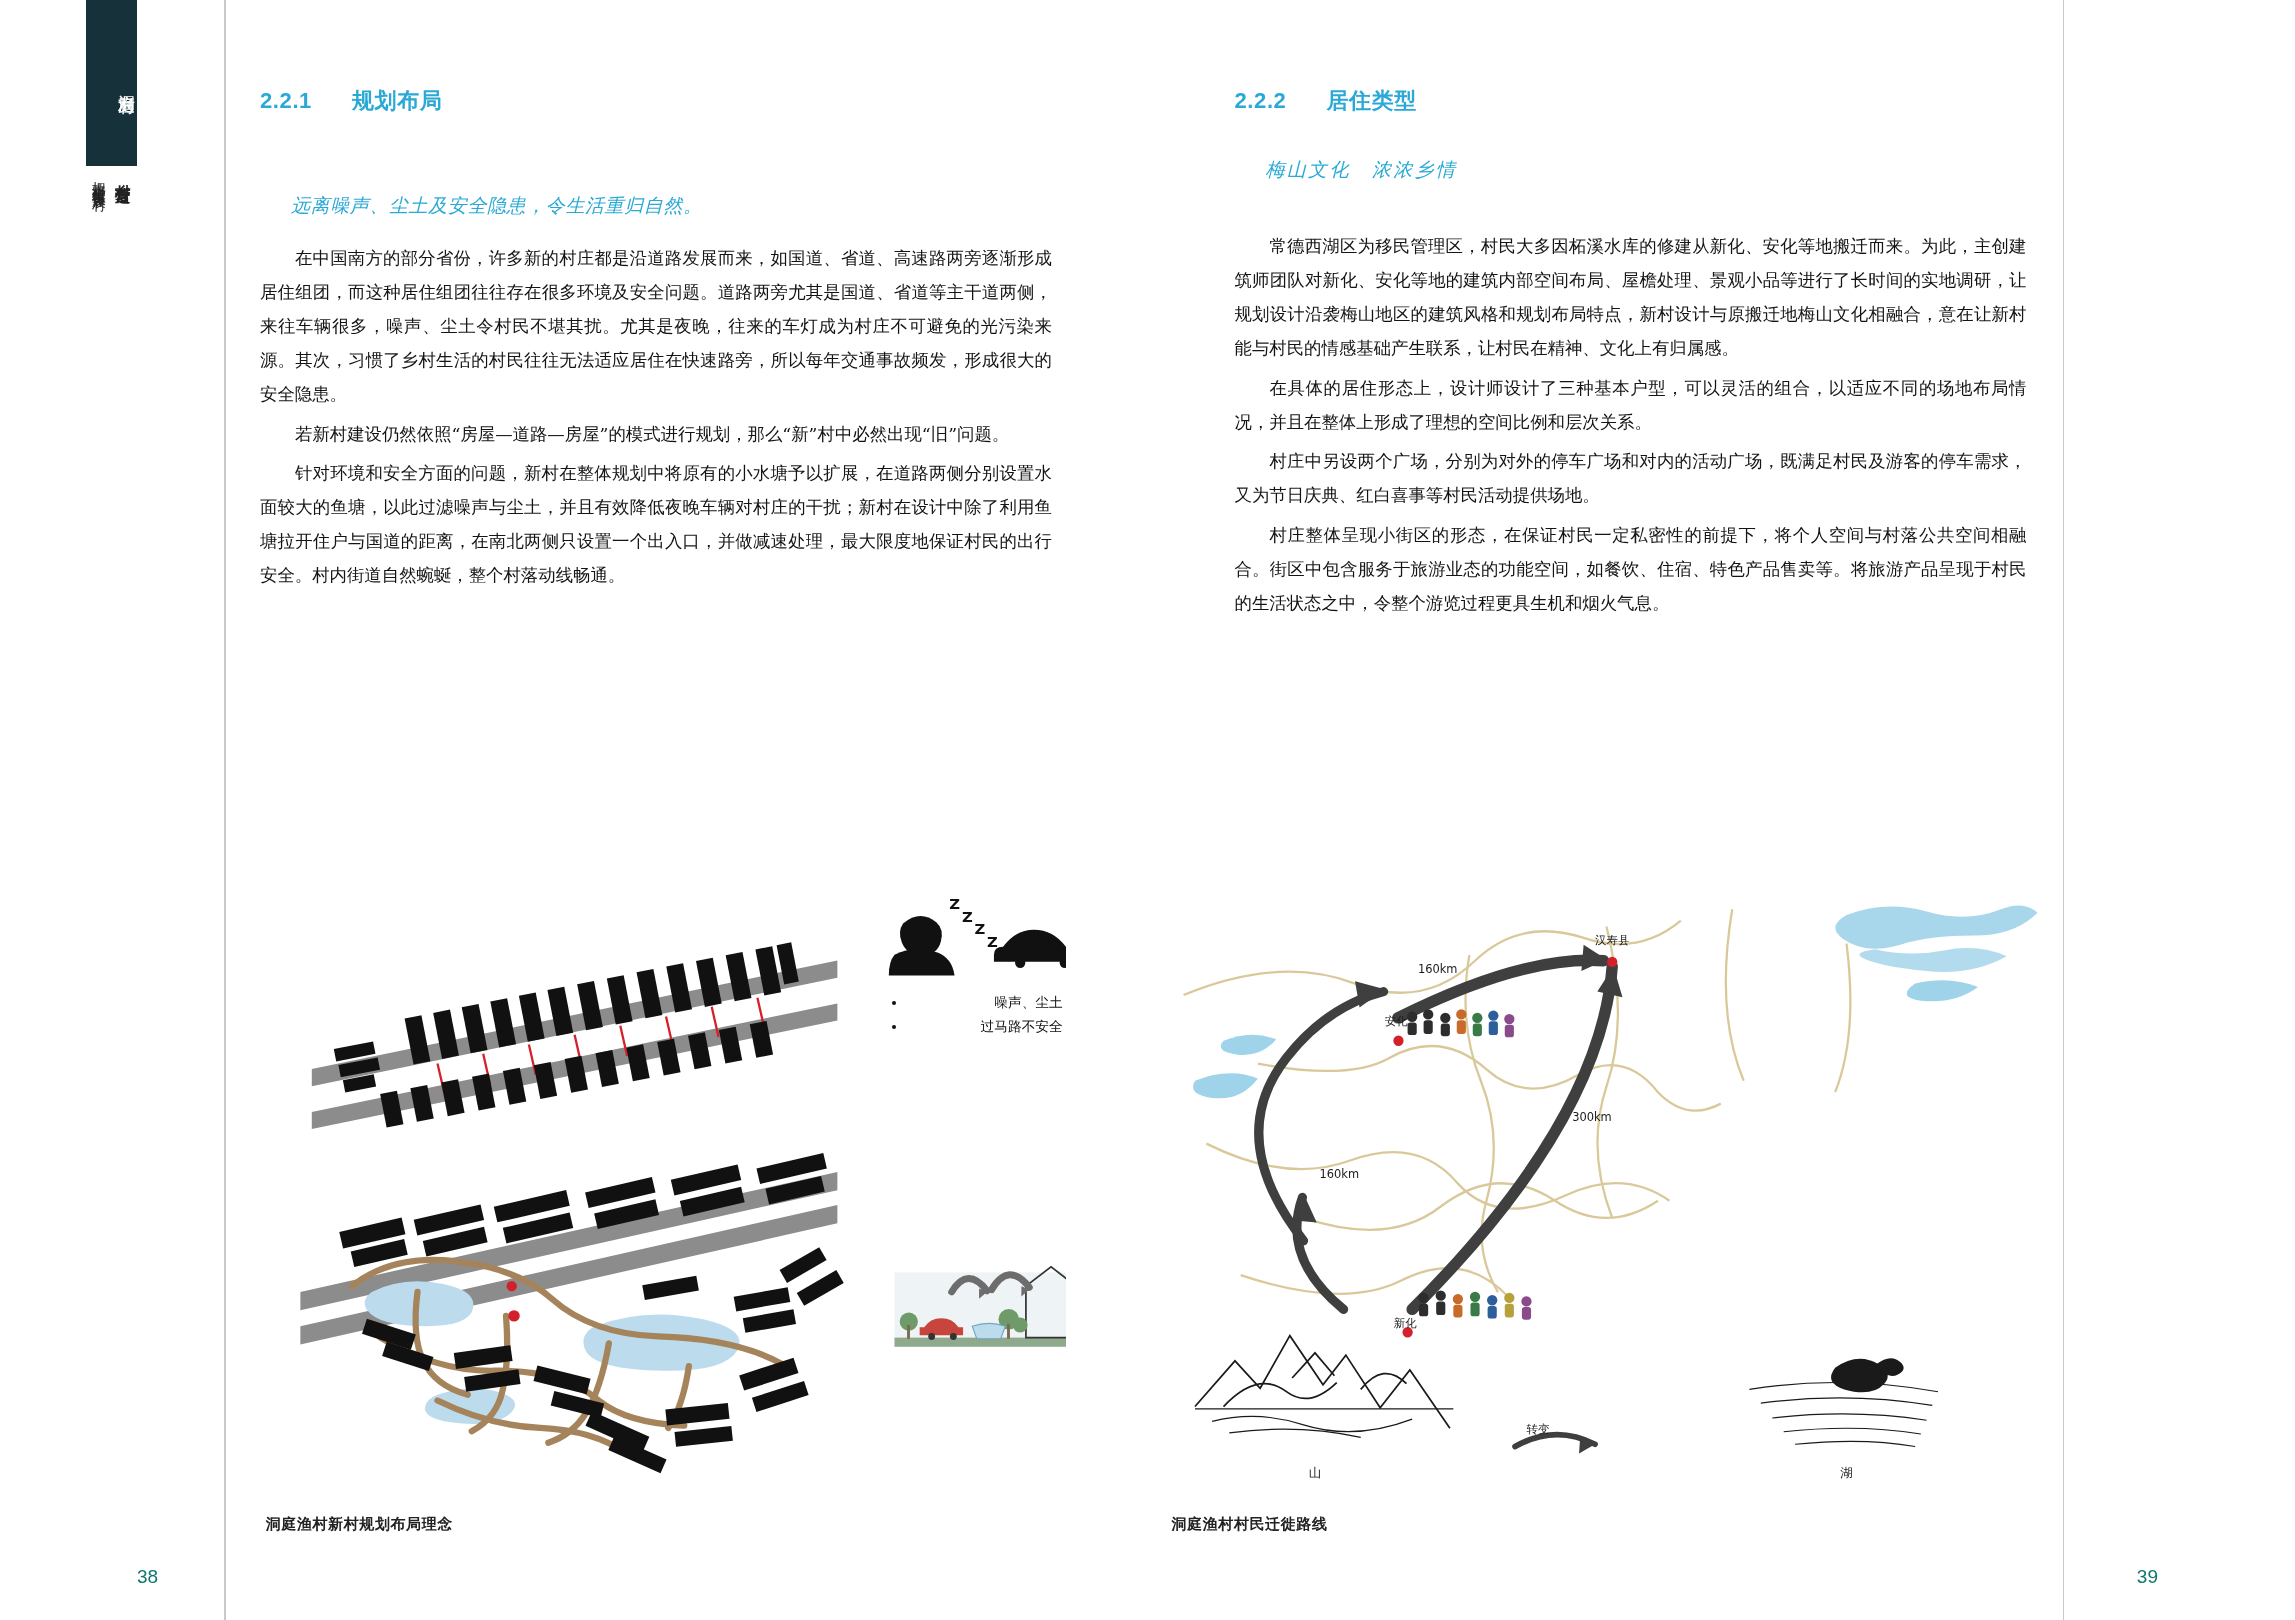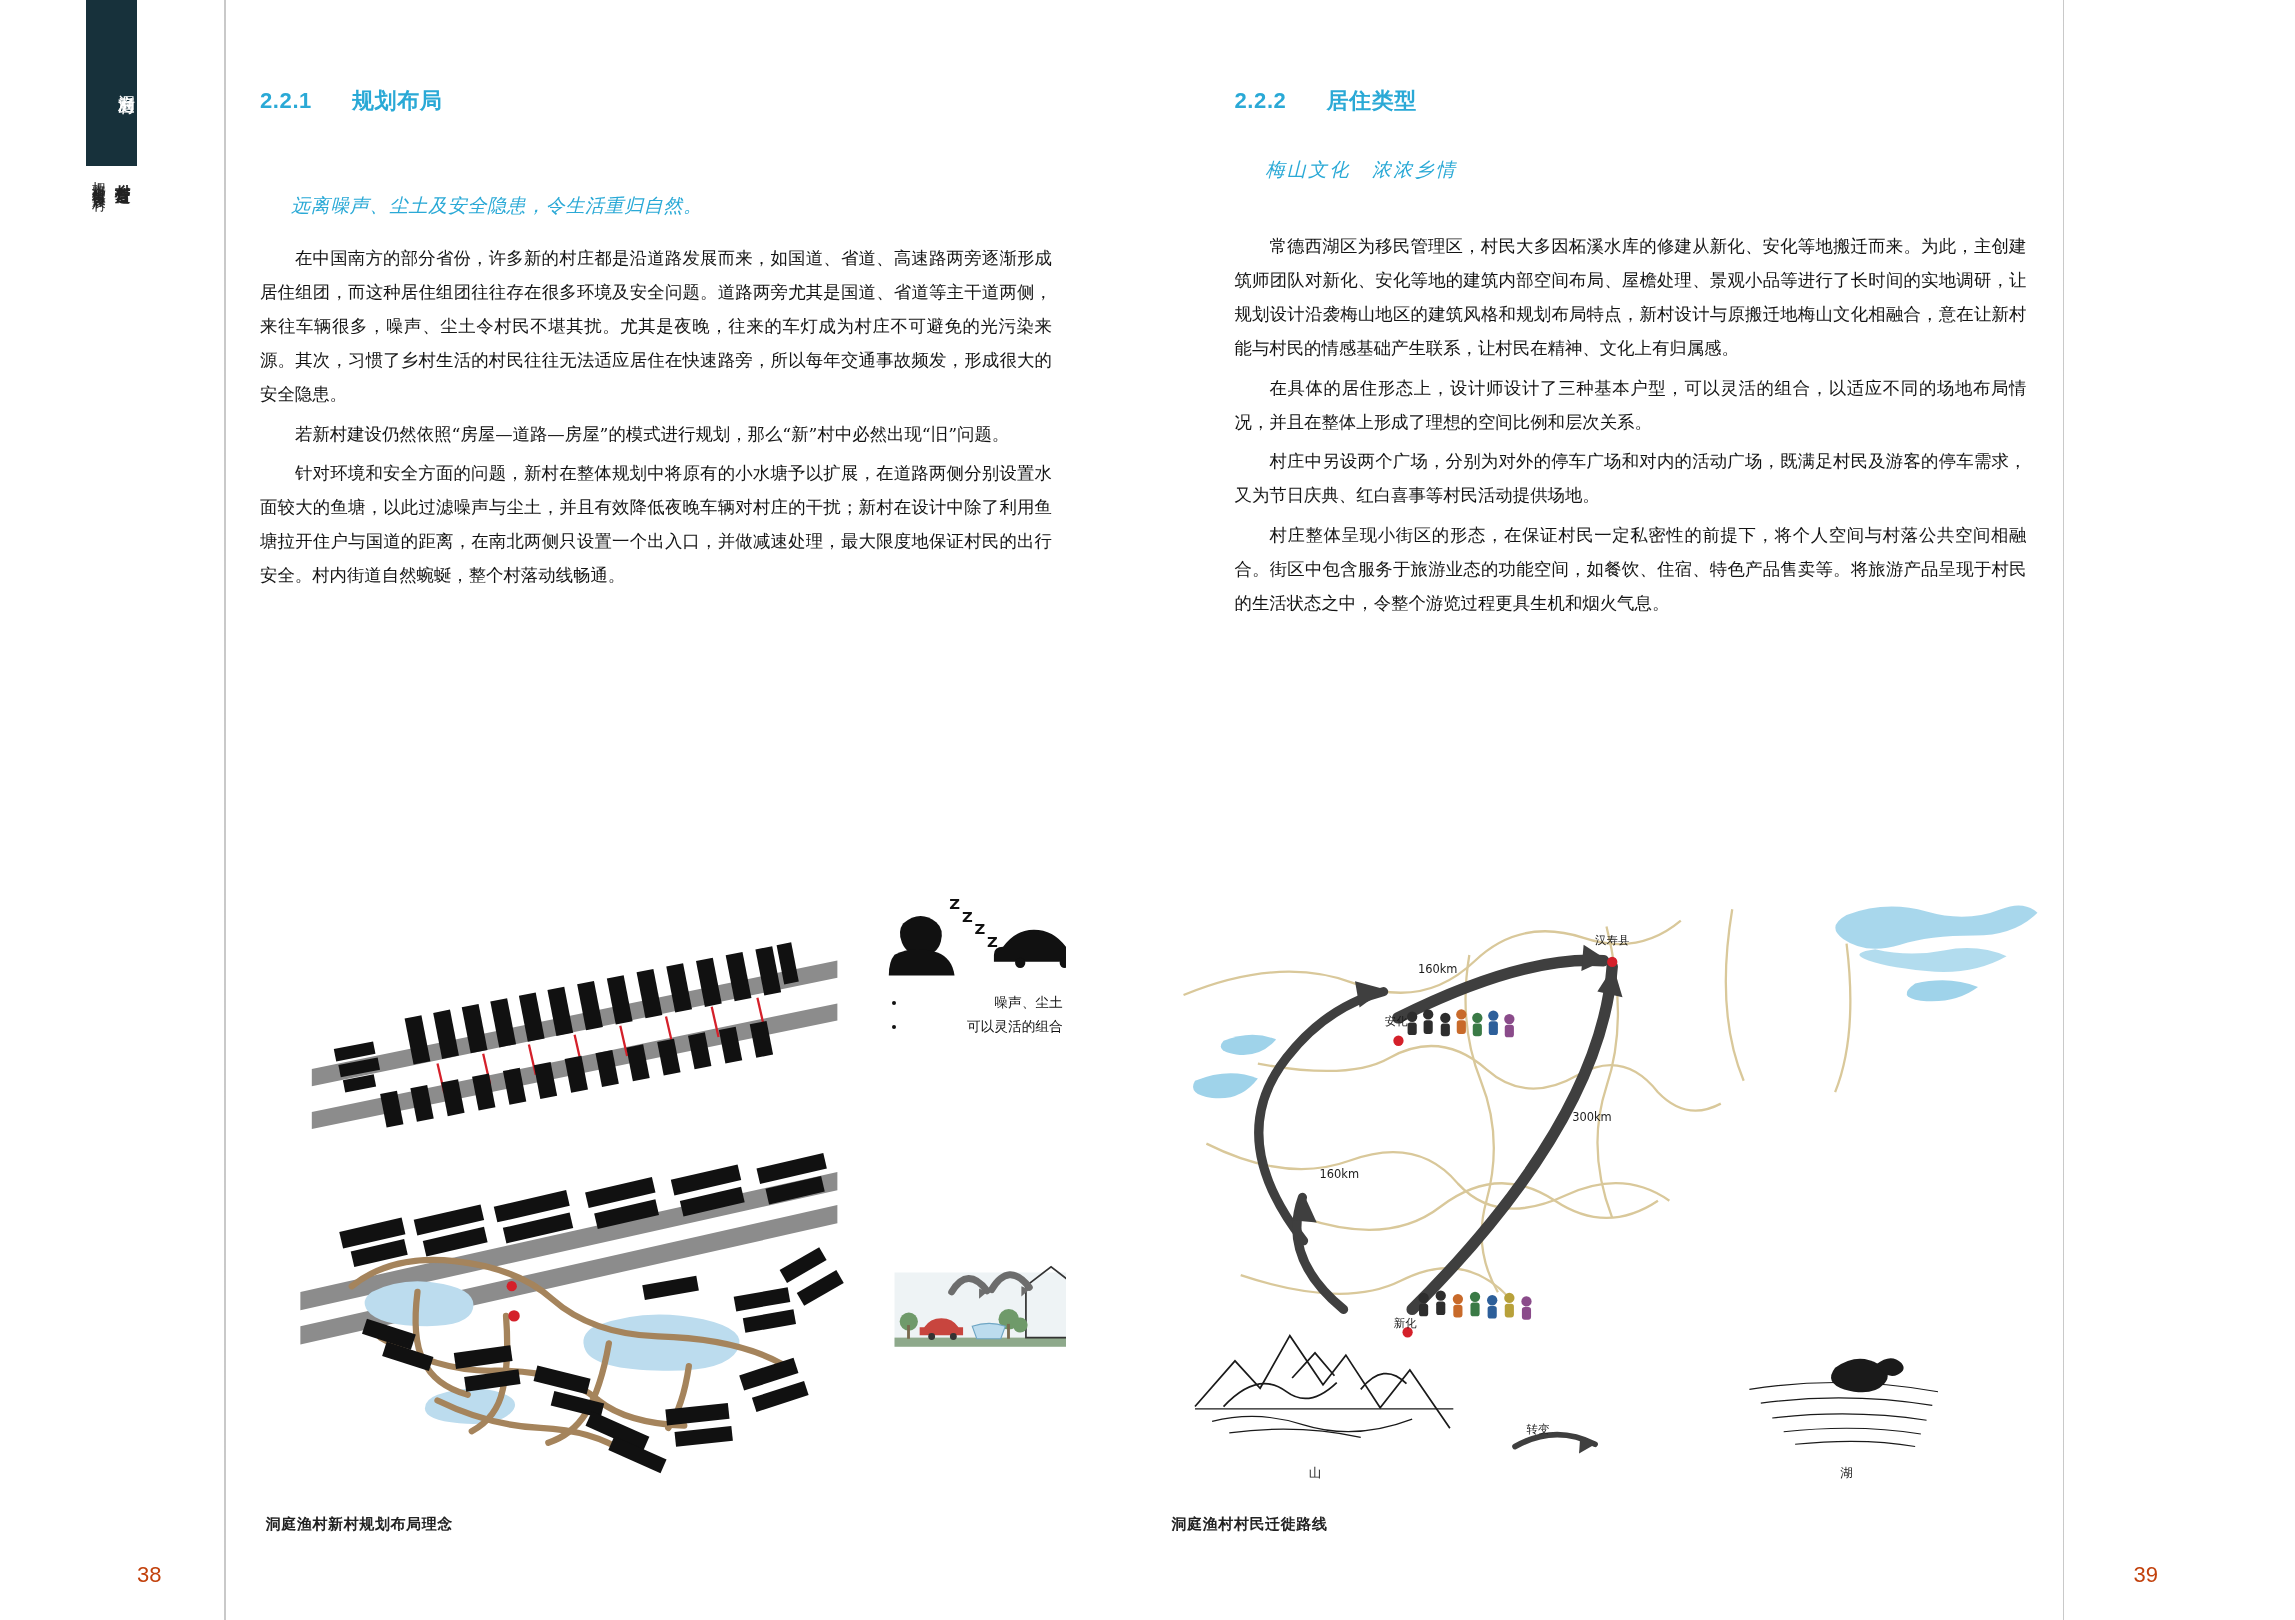--- a/index.html
+++ b/index.html
@@ -159,22 +159,22 @@
     line-height: 20.6px;
     color: #111;
   }
   .bullet-list li { margin-bottom: 3.4px; }
   .bullet-list ul { margin: 0; padding-left: 15px; text-align: right; }
 
   .folio {
     position: absolute;
     bottom: 32px;
     font-family: "Liberation Sans", sans-serif;
-    font-size: 22px;
-    color: #c2410c;
+    font-size: 19px;
+    color: #0f766e;
   }
   .folio-left { left: 137px; }
   .folio-right { right: 137px; }
 
   svg { display: block; }
 </style>
 </head>
 <body>
 
 <div class="spread">
@@ -361,21 +361,21 @@
             <path d="M1200,700 q28,-46 62,-2" stroke="#6d6d6d" stroke-width="12" fill="none" stroke-linecap="round"></path>
             <path d="M1262,700 l-14,-6 l0,18 z" fill="#6d6d6d"></path>
             <path d="M1270,696 q30,-50 66,-4" stroke="#6d6d6d" stroke-width="12" fill="none" stroke-linecap="round"></path>
             <path d="M1336,696 l-14,-6 l0,18 z" fill="#6d6d6d"></path>
           </g>
         </svg>
 
         <div class="bullet-list" style="position:absolute; left:626px; top:100px; width:171px;">
           <ul>
             <li>噪声、尘土</li>
-            <li>可以灵活的组合</li>
+            <li>过马路不安全</li>
           </ul>
         </div>
       </div>
 
       <div class="fig-caption" style="top:1515px; left:5.7px;">洞庭渔村新村规划布局理念</div>
     </div>
 
     <div class="folio folio-left">38</div>
   </div>
 

